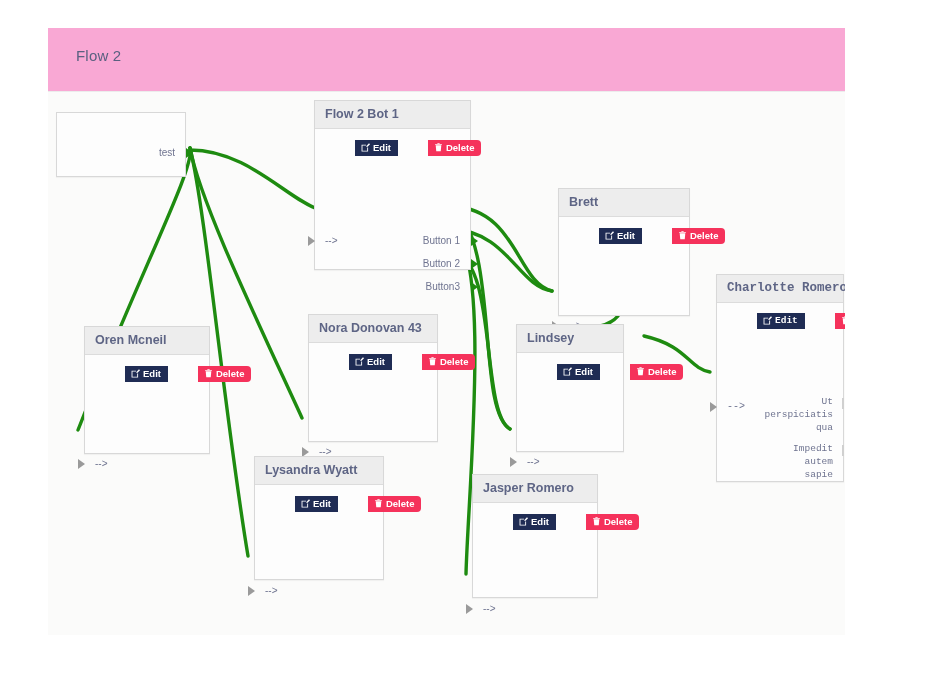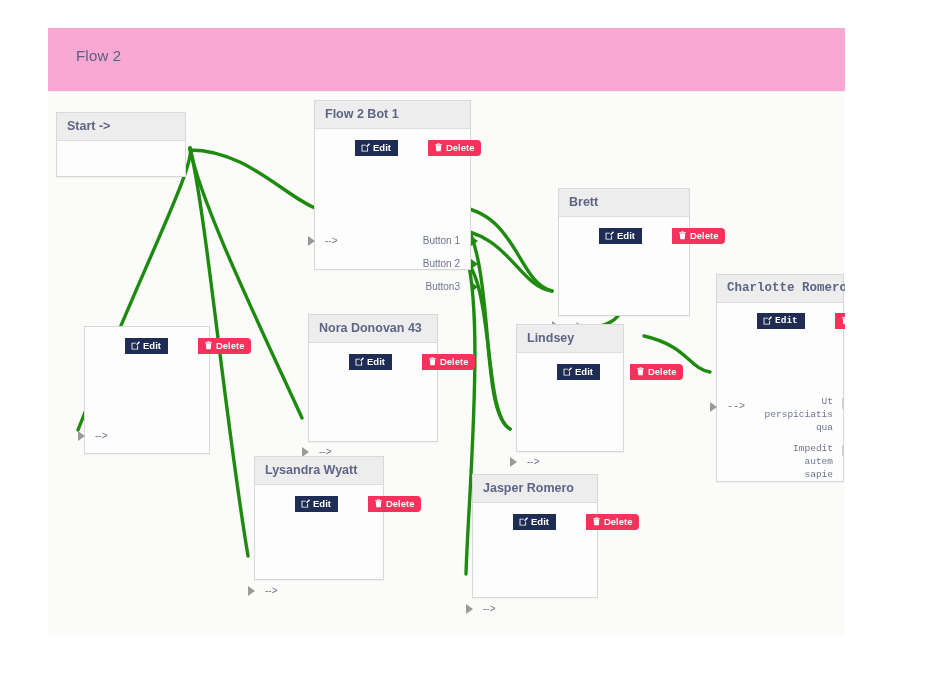--- a/index.html
+++ b/index.html
@@ -146,21 +146,24 @@
         <path d="M 404,114 C 470,118 468,190 504,199" fill="none" stroke="#1e8b10" stroke-width="3.4" stroke-linecap="round"></path>
         <path d="M 404,137 C 460,140 470,194 504,199" fill="none" stroke="#1e8b10" stroke-width="3.4" stroke-linecap="round"></path>
         <path d="M 404,160 C 450,166 432,320 462,337" fill="none" stroke="#1e8b10" stroke-width="3.4" stroke-linecap="round"></path>
         <path d="M 404,137 C 444,160 420,400 418,482" fill="none" stroke="#1e8b10" stroke-width="3.4" stroke-linecap="round"></path>
         <path d="M 404,114 C 452,150 428,318 462,337" fill="none" stroke="#1e8b10" stroke-width="3.4" stroke-linecap="round"></path>
         <path d="M 596,244 C 640,254 640,276 662,280" fill="none" stroke="#1e8b10" stroke-width="3.4" stroke-linecap="round"></path>
         <path d="M 570,224 C 560,236 546,232 538,242" fill="none" stroke="#1e8b10" stroke-width="3.4" stroke-linecap="round"></path>
       </svg>
     <div id="nodes">
         <div class="node" style="left: 8px; top: 20px; width: 130px; height: 65px;">
-          <div class="node-head">Start -&gt;</div>
+          <div class="node-body">
+            <div class="port-label port-out" style="top: 34px;">test</div>
+            <div class="port-marker marker-out" style="top: 35px;"></div>
+          </div>
         </div>
         <div class="node" style="left: 266px; top: 8px; width: 157px; height: 170px;">
           <div class="node-head">Flow 2 Bot 1</div>
           <div class="node-body"><div class="btn-group">
               <span class="btn btn-edit">
                 <svg width="9" height="9" viewBox="0 0 16 16" fill="#fff">
                   <path d="M1 3h8v1.6H2.6v9H11V8h1.6v7H1z"></path>
                   <path d="M14.2.6 10 4.8 9.4 7.2l2.4-.6 4.2-4.2z"></path>
                 </svg>
                 <span>Edit</span>
@@ -217,20 +220,21 @@
               <div>Ut</div>
               <div>perspiciatis</div>
               <div>qua</div>
             </div><div class="out-tick" style="top: 95px;"></div><div class="node-text" style="top: 139px;">
               <div>Impedit</div>
               <div>autem</div>
               <div>sapie</div>
             </div><div class="out-tick" style="top: 142px;"></div></div>
         </div>
         <div class="node" style="left: 36px; top: 234px; width: 126px; height: 128px;">
+          <div class="node-head">Oren Mcneil</div>
           <div class="node-body"><div class="btn-group">
               <span class="btn btn-edit">
                 <svg width="9" height="9" viewBox="0 0 16 16" fill="#fff">
                   <path d="M1 3h8v1.6H2.6v9H11V8h1.6v7H1z"></path>
                   <path d="M14.2.6 10 4.8 9.4 7.2l2.4-.6 4.2-4.2z"></path>
                 </svg>
                 <span>Edit</span>
               </span>
               <span class="btn btn-delete">
                 <svg width="9" height="9" viewBox="0 0 16 16" fill="#fff">

